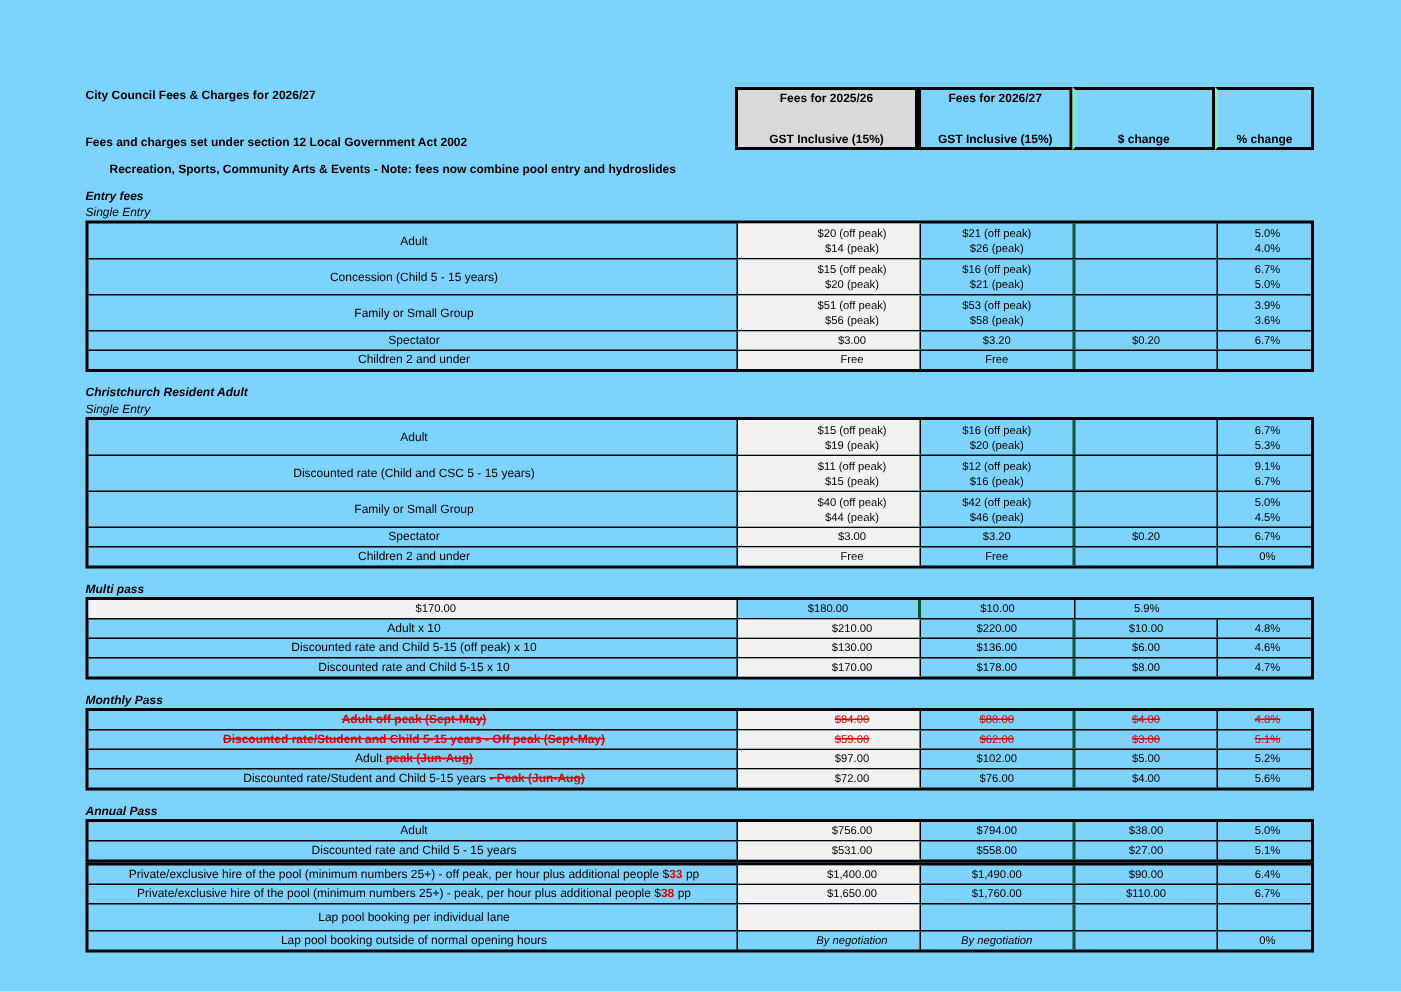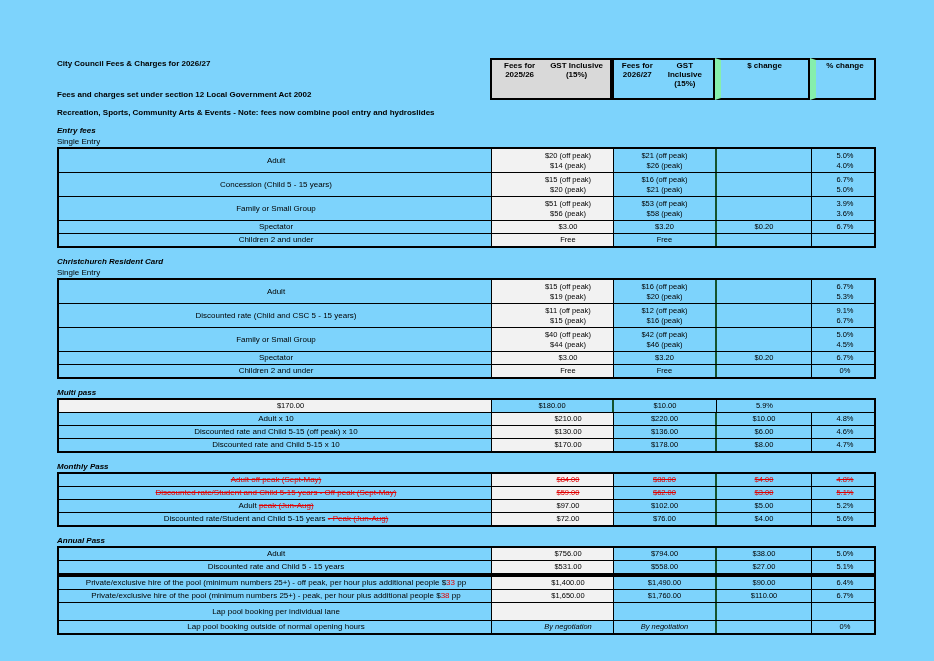--- a/index.html
+++ b/index.html
@@ -4,47 +4,47 @@
 <style>
   html,body{margin:0;padding:0;}
   .doc{position:relative;width:934px;height:661px;background:#7dd3fc;
        font-family:"Liberation Sans",sans-serif;color:#000;overflow:hidden;}
   .sheet{position:absolute;left:57px;top:58px;width:819px;}
   .grid5{display:grid;grid-template-columns:433px 122px 103px 95px 66px;}
   
   .hdr{height:42px;margin-bottom:8px;}
   .hdr .titles{display:flex;flex-direction:column;justify-content:space-between;
        font-weight:bold;font-size:8px;padding:1px 0;}
-  .hcell{border:2px solid #000;display:flex;flex-direction:row;justify-content:space-between;
+  .hcell{border:2px solid #000;display:flex;flex-direction:column;justify-content:space-between;
        text-align:center;font-weight:bold;font-size:8px;padding:1px 2px;}
   .hcell.light{background:#d9d9d9;}
-  .hcell.endcol{justify-content:center;border-left:6px solid #86efac;}
-  .section-title{font-weight:bold;font-size:8px;margin:4px 0 6px 0;}
+  .hcell.endcol{justify-content:flex-end;border-left:2px solid #86efac;}
+  .section-title{font-weight:bold;font-size:8px;margin:4px 0 6px 16px;}
   
   .g-title{font-weight:bold;font-style:italic;font-size:8px;margin-top:8px;line-height:11px;}
-  .g-sub{font-size:8px;line-height:11px;}
+  .g-sub{font-style:italic;font-size:8px;line-height:11px;}
   .g-table{border:2px solid #000;}
   .g-row{border-bottom:1px solid #000;align-items:stretch;}
   .g-row:last-child{border-bottom:none;}
   .cell{font-size:7.5px;display:flex;flex-direction:column;justify-content:center;
         text-align:center;line-height:10px;min-height:12px;}
   .cell.lbl{text-align:right;justify-content:center;padding-left:2px;font-size:8px;
         border-right:1px solid #000;display:block;display:flex;flex-direction:row;
         align-items:center;flex-wrap:wrap;}
   .cell.b{background:#f2f2f2;border-right:1px solid #000;padding-left:31px;}
   .cell.b.gray{background:transparent;font-style:italic;}
   .cell.c{border-right:2px solid #14532d;}
   .cell.c.negot{font-style:italic;}
   .cell.d{border-right:1px solid #000;}
   .h2 .cell{min-height:23px;}
   .tall .cell{min-height:17px;}
   .rowred .cell.b,.rowred .cell.c,.rowred .cell.d,.rowred .cell.e{
        color:#e00000;text-decoration:line-through;}
   .seg{white-space:pre-wrap;}
-  .seg.red{color:#e00000;}
+  .seg.red{color:#e00000;font-weight:bold;}
   .seg.strike{text-decoration:line-through;}
 </style>
 </head>
 <body>
 
 <div class="doc">
   <div class="sheet">
 
     <div class="grid5 hdr">
       <div class="titles">
@@ -154,21 +154,21 @@
               </div>
               <div class="cell c">
                 <div>Free</div>
               </div>
               <div class="cell d"></div>
               <div class="cell e"></div>
             </div>
           </div>
         </div>
         <div class="group">
-          <div class="g-title">Christchurch Resident Card</div>
+          <div class="g-title">Christchurch Resident Adult</div>
           <div class="g-sub">Single Entry</div>
           <div class="g-table">
             <div class="grid5 g-row h2">
               <div class="cell lbl">
                 <span class="seg">Adult</span>
               </div>
               <div class="cell b">
                 <div>$15 (off peak)</div>
                 <div>$19 (peak)</div>
               </div>

